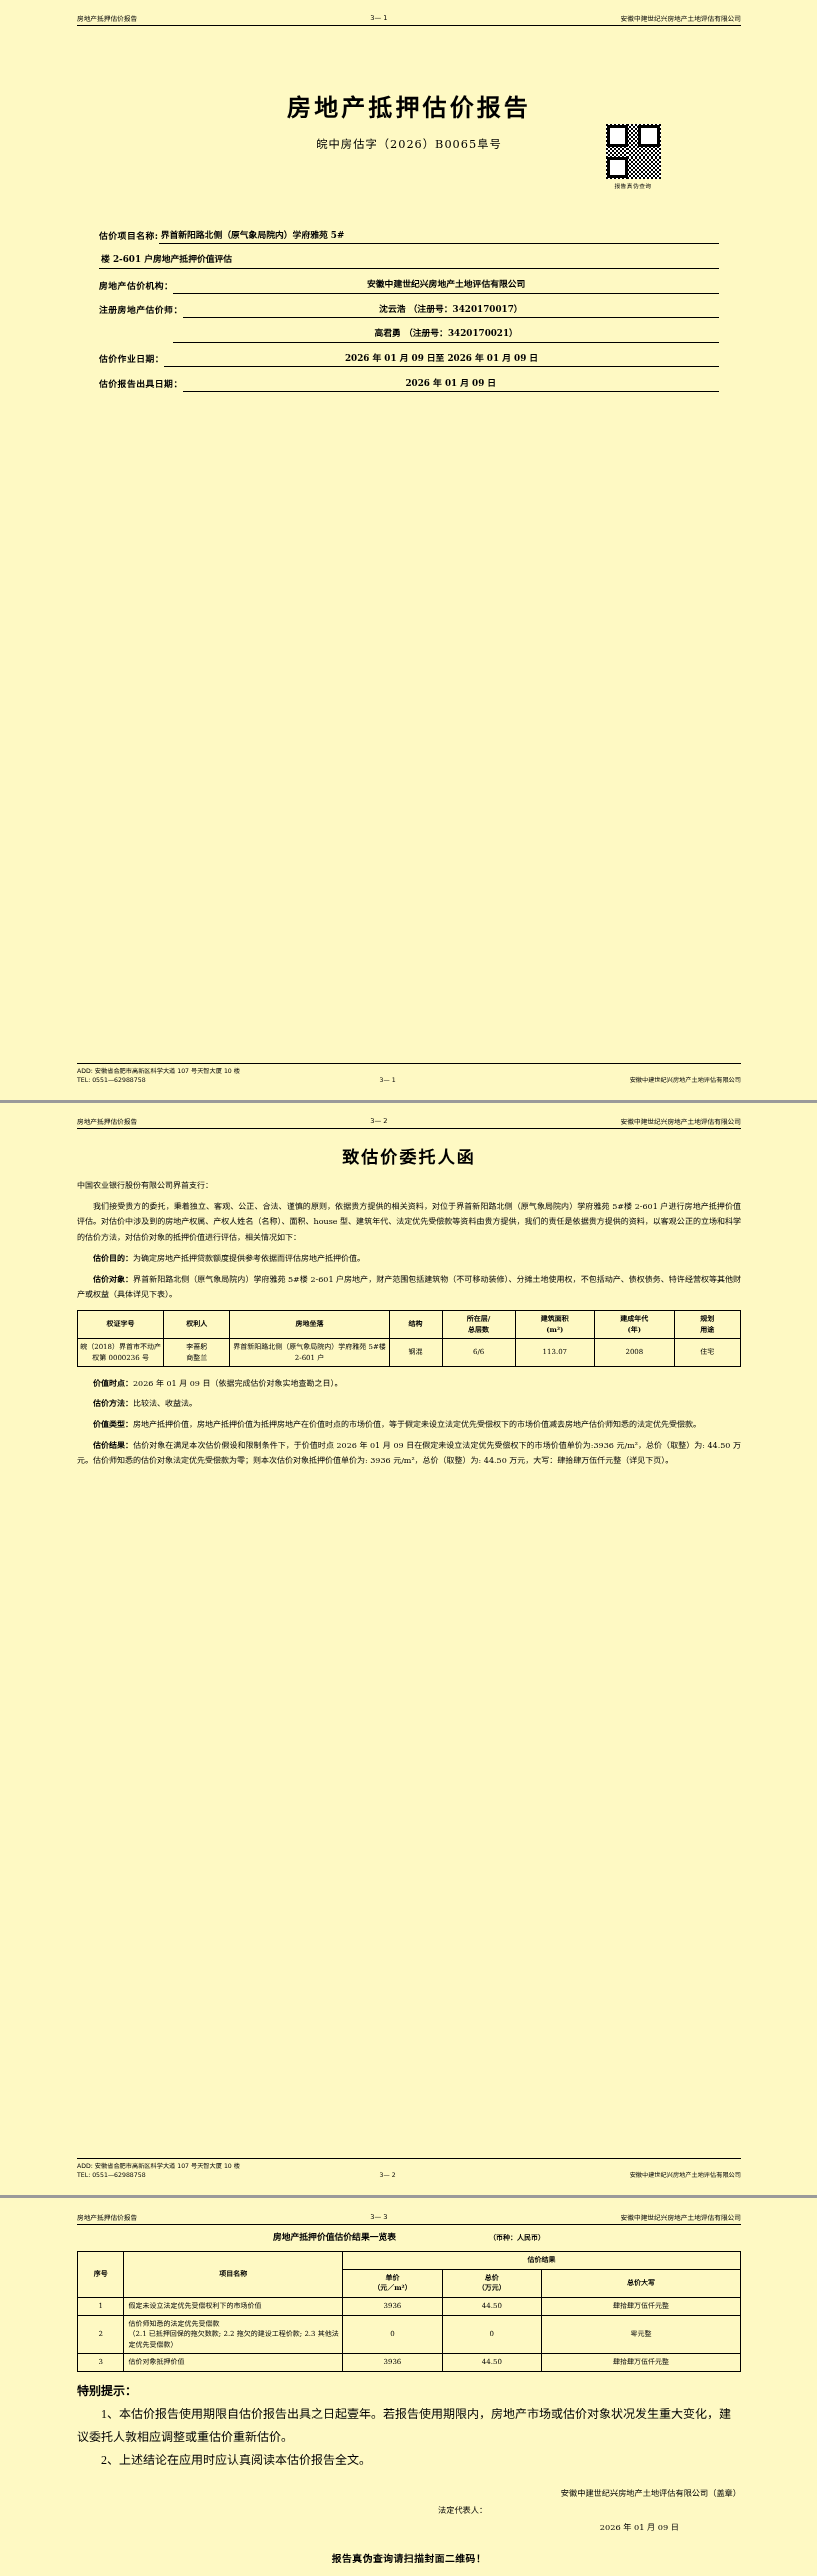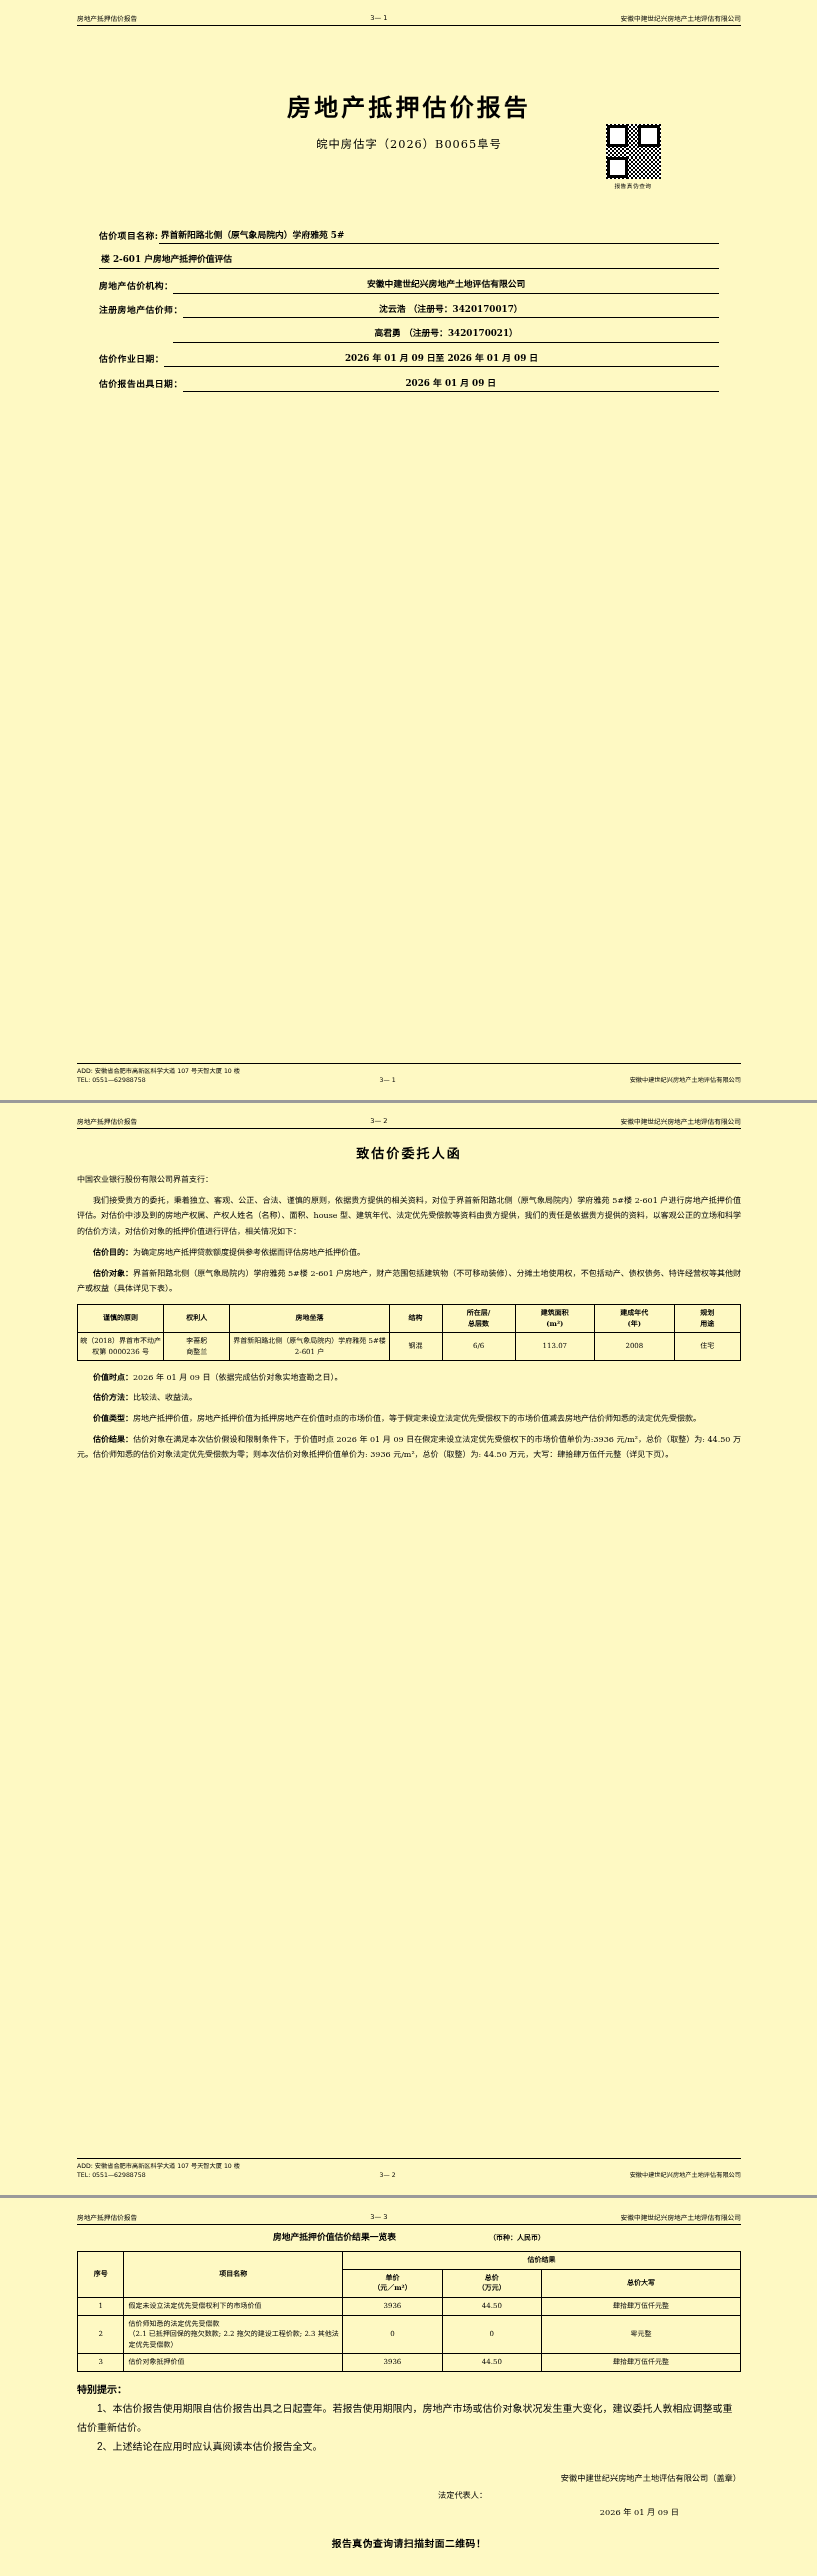--- a/index.html
+++ b/index.html
@@ -52,41 +52,41 @@
   .fields{margin:0 22px;font-size:8.8px;font-family:"DejaVu Serif","Liberation Serif",serif;}
   .frow{display:flex;align-items:flex-end;margin-bottom:8.2px;line-height:1.7}
   .flabel{white-space:nowrap;font-weight:bold;letter-spacing:0.5px}
   .fval{
     flex:1;border-bottom:0.5px solid #000;text-align:center;font-weight:bold;
     padding:0 2.1px 0.5px 2.1px;
   }
   .fval.l{text-align:left}
   .sec-title{
     text-align:center;font-family:"DejaVu Serif","Liberation Serif",serif;
-    font-weight:bold;font-size:13px;letter-spacing:2.1px;margin:13.4px 0 10.3px;
+    font-weight:bold;font-size:17px;letter-spacing:2.1px;margin:13.4px 0 10.3px;
   }
   p.body{
     font-family:"DejaVu Serif","Liberation Serif",serif;
     font-size:8px;line-height:1.95;margin:0 0 5.2px;text-align:justify;
     text-indent:2em;
   }
   p.flush{text-indent:0}
   .b{font-weight:bold}
   table.t{border-collapse:collapse;width:100%;font-size:7px;margin:7.2px 0 8.2px;
     font-family:"DejaVu Serif","Liberation Serif",serif;}
   table.t th,table.t td{border:0.5px solid #000;text-align:center;padding:3.1px 1.5px;line-height:1.5}
   table.t th{font-weight:bold}
   .tbl-title{
     text-align:center;font-weight:bold;font-size:8.8px;margin:5.2px 0 0;
     font-family:Liberation Serif, serif;
   }
   .tbl-unit{text-align:right;font-size:7px;margin:1px 0 2.1px;
     font-family:"DejaVu Serif","Liberation Serif",serif;font-weight:bold;}
   .tbl-head-row{display:flex;justify-content:center;align-items:baseline;gap:93px}
-  .note{font-family:Liberation Sans, sans-serif;font-size:10px;line-height:1.9}
+  .note{font-family:Liberation Serif, serif;font-size:12px;line-height:1.9}
   .note .ni{text-indent:2em}
   .sig{font-family:"DejaVu Serif","Liberation Serif",serif;font-size:8.2px;line-height:2.1;text-align:right;margin-top:13.4px}
   .sig .ln{display:block}
   .final{
     text-align:center;font-weight:bold;font-size:9.8px;margin-top:14.4px;letter-spacing:0.5px;
     font-family:Liberation Sans, sans-serif;
   }
   .page-body{min-height:1010px;position:relative}
   .p1-body{min-height:969px}
 </style>
@@ -171,21 +171,21 @@
         <span class="b">估价目的：</span><span>为确定房地产抵押贷款额度提供参考依据而评估房地产抵押价值。</span>
       </p>
 
       <p class="body">
         <span class="b">估价对象：</span><span>界首新阳路北侧（原气象局院内）学府雅苑 5#楼 2-601 户房地产，财产范围包括建筑物（不可移动装修）、分摊土地使用权，不包括动产、债权债务、特许经营权等其他财产或权益（具体详见下表）。</span>
       </p>
 
       <table class="t">
         <thead>
           <tr>
-            <th style="width:13%">谨慎的原则</th>
+            <th style="width:13%">权证字号</th>
             <th style="width:10%">权利人</th>
             <th style="width:24%">房地坐落</th>
             <th style="width:8%">结构</th>
             <th style="width:11%">所在层/<br>总层数</th>
             <th style="width:12%">建筑面积<br>(m²)</th>
             <th style="width:12%">建成年代<br>(年)</th>
             <th style="width:10%">规划<br>用途</th>
           </tr>
         </thead>
         <tbody>

